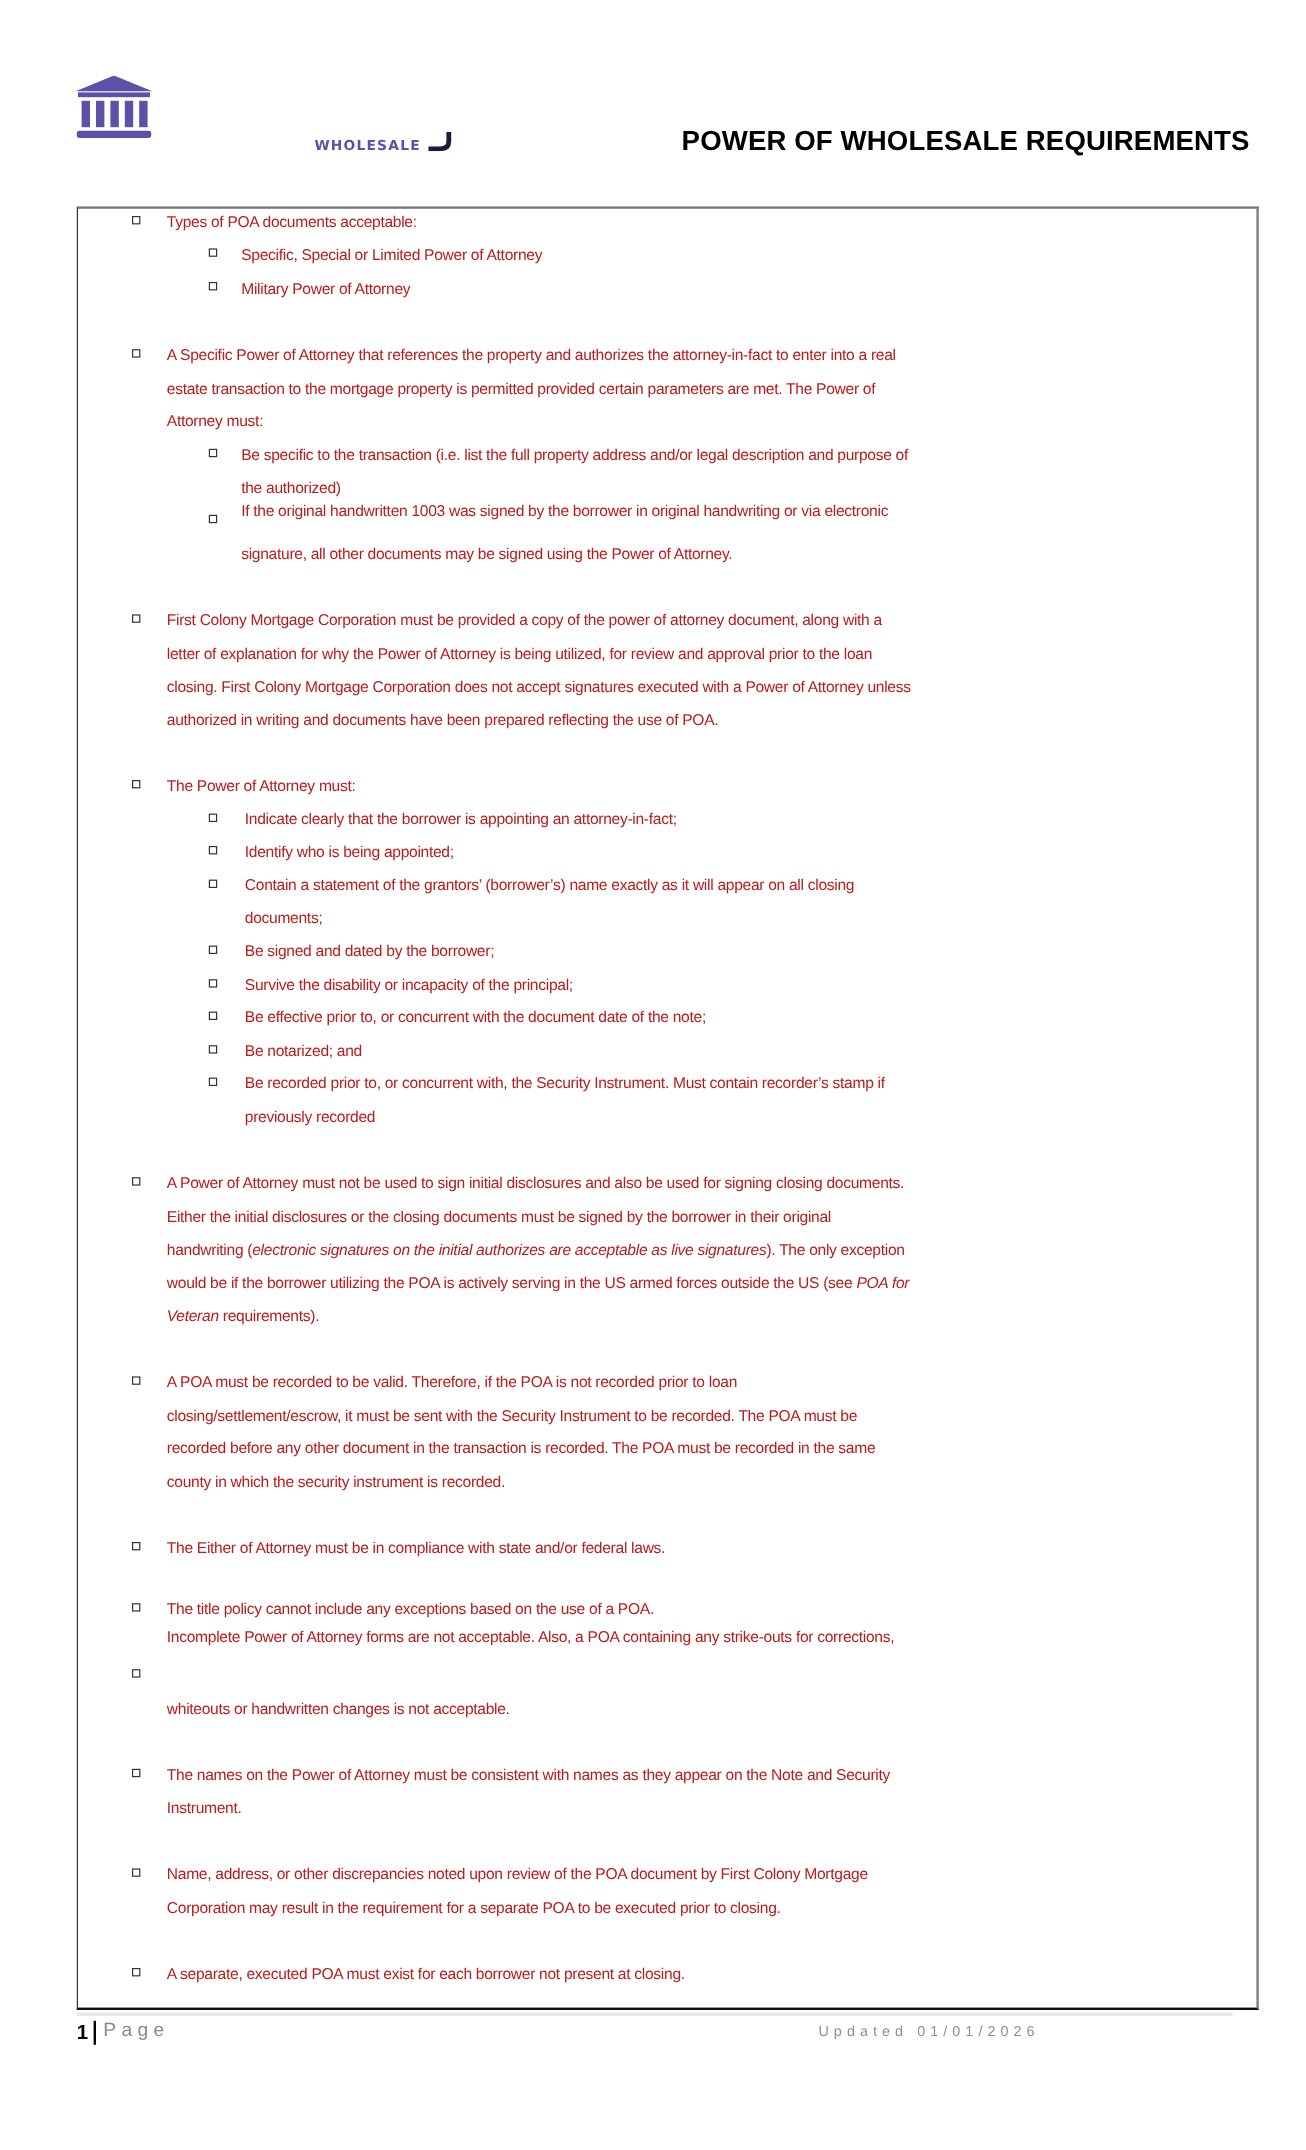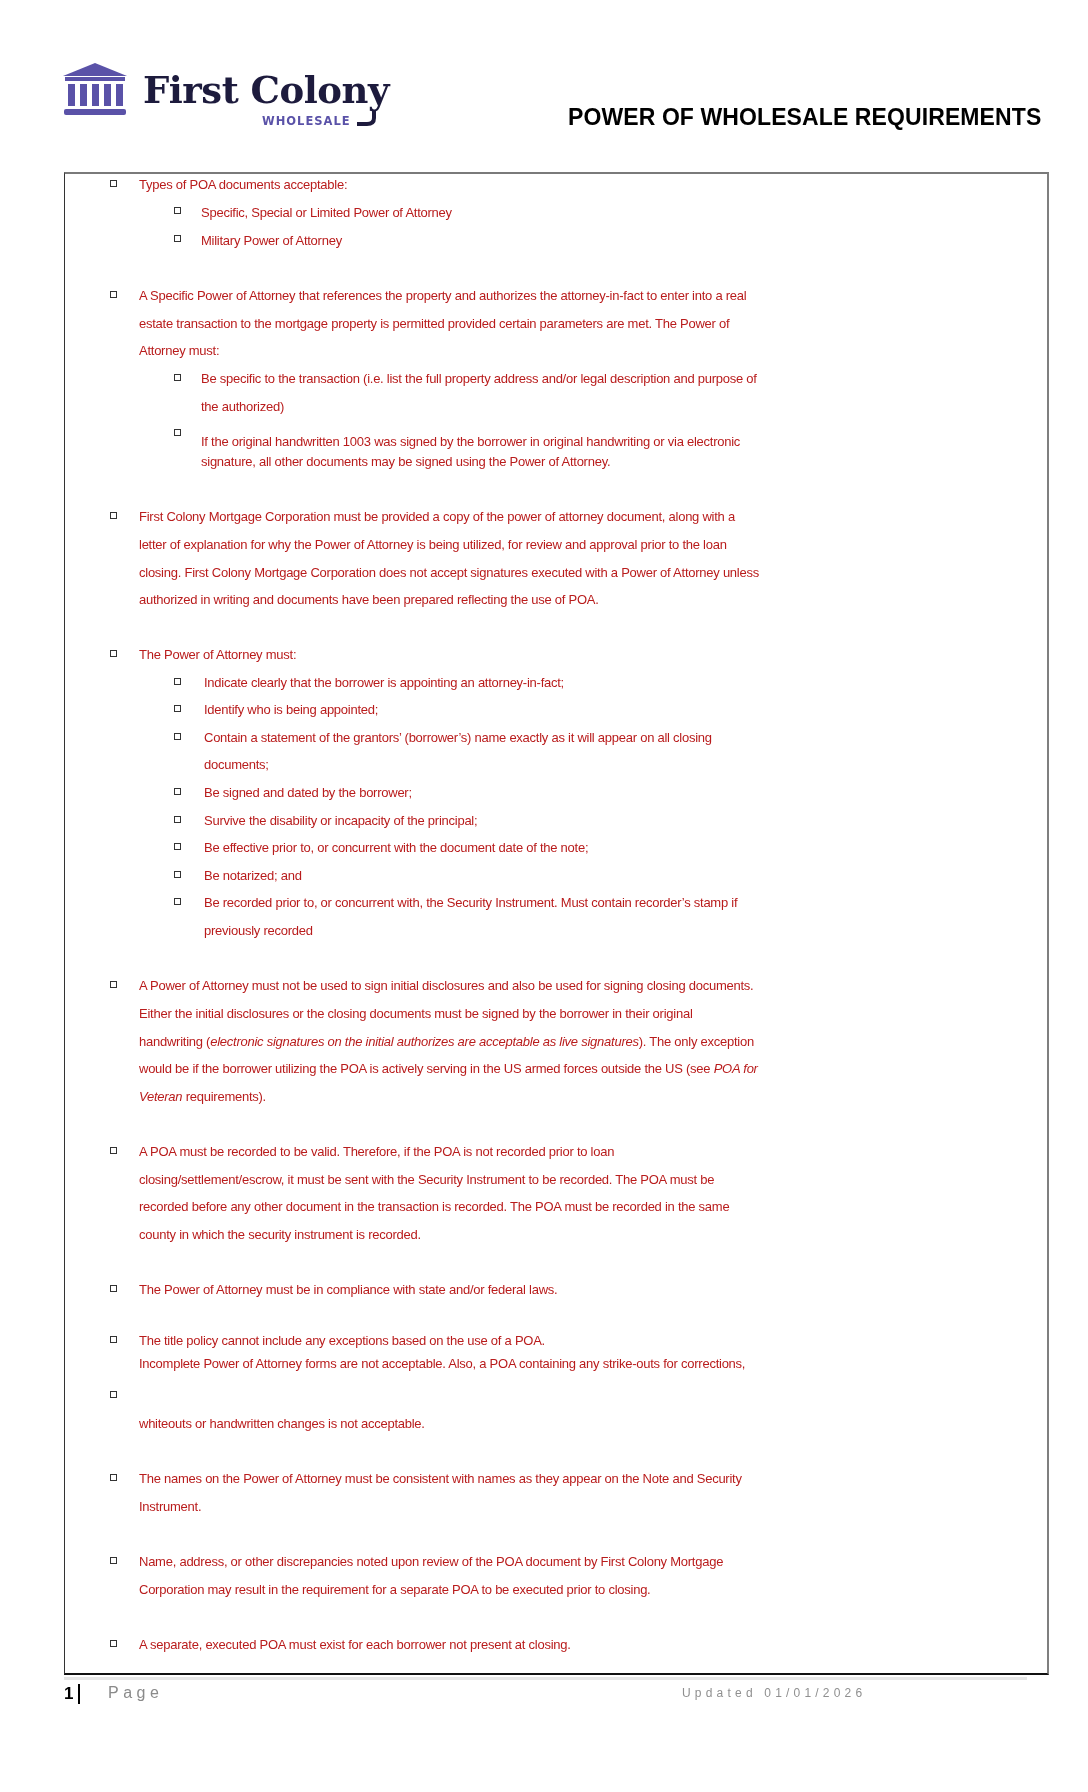--- a/index.html
+++ b/index.html
@@ -26,38 +26,37 @@
     .l1 { left: 139px; }
     .l2 { left: 201px; }
     .l2b { left: 204px; }
     .b1 { left: 110px; }
     .b2 { left: 174px; }
     em { font-style: italic; }
 
     .footer-rule { position: absolute; left: 64px; top: 1677px; width: 963px; height: 3px; background: #e6e6e6; }
     .pg-num { position: absolute; left: 64px; top: 1684px; font-size: 17px; font-weight: bold; color: #000; }
     .pg-bar { position: absolute; left: 78px; top: 1684px; width: 2px; height: 20px; background: #000; }
-    .pg-word { position: absolute; left: 86px; top: 1684px; font-size: 16px; color: #8a8a8a; letter-spacing: 4.5px; margin-left: 22px; }
+    .pg-word { position: absolute; left: 86px; top: 1684px; font-size: 16px; color: #8a8a8a; letter-spacing: 4.5px; }
     .updated { position: absolute; left: 682px; top: 1686px; font-size: 12px; color: #8f8f8f; letter-spacing: 4.2px; white-space: nowrap; }
   </style>
 </head>
 <body>
 
 <div class="logo">
   <svg class="logo-icon" viewBox="0 0 64 56">
     <polygon points="32,0 64,13 0,13" fill="#5a52a8"></polygon>
     <rect x="2" y="14" width="60" height="4" fill="#5a52a8"></rect>
     <rect x="5" y="21" width="7" height="22" fill="#5a52a8"></rect>
     <rect x="17" y="21" width="7" height="22" fill="#5a52a8"></rect>
     <rect x="29" y="21" width="7" height="22" fill="#5a52a8"></rect>
     <rect x="41" y="21" width="7" height="22" fill="#5a52a8"></rect>
     <rect x="53" y="21" width="7" height="22" fill="#5a52a8"></rect>
     <rect x="1" y="46" width="62" height="6" rx="2" fill="#5a52a8"></rect>
   </svg>
-  <span class="logo-name">First Colony</span>
   <span class="logo-sub">WHOLESALE</span>
   <svg class="logo-hook" viewBox="0 0 22 16">
     <path d="M19 0 L19 8 Q19 14 12 14 L2 14" stroke="#1d1b3d" stroke-width="4" fill="none"></path>
   </svg>
 </div>
 
 <div class="doc-title">POWER OF WHOLESALE REQUIREMENTS</div>
 
 <div class="box"></div>
 
@@ -72,21 +71,21 @@
 
 <div>
   <span class="bullet b1" style="top:291px"></span>
   <span class="line l1" style="top:286px">A Specific Power of Attorney that references the property and authorizes the attorney-in-fact to enter into a real</span>
   <span class="line l1" style="top:314px">estate transaction to the mortgage property is permitted provided certain parameters are met. The Power of</span>
   <span class="line l1" style="top:341px">Attorney must:</span>
   <span class="bullet b2" style="top:374px"></span>
   <span class="line l2" style="top:369px">Be specific to the transaction (i.e. list the full property address and/or legal description and purpose of</span>
   <span class="line l2" style="top:397px">the authorized)</span>
   <span class="bullet b2" style="top:429px"></span>
-  <span class="line l2" style="top:432px">If the original handwritten 1003 was signed by the borrower in original handwriting or via electronic</span>
+  <span class="line l2" style="top:416px">If the original handwritten 1003 was signed by the borrower in original handwriting or via electronic</span>
   <span class="line l2" style="top:452px">signature, all other documents may be signed using the Power of Attorney.</span>
 </div>
 
 <div>
   <span class="bullet b1" style="top:512px"></span>
   <span class="line l1" style="top:507px">First Colony Mortgage Corporation must be provided a copy of the power of attorney document, along with a</span>
   <span class="line l1" style="top:535px">letter of explanation for why the Power of Attorney is being utilized, for review and approval prior to the loan</span>
   <span class="line l1" style="top:563px">closing. First Colony Mortgage Corporation does not accept signatures executed with a Power of Attorney unless</span>
   <span class="line l1" style="top:590px">authorized in writing and documents have been prepared reflecting the use of POA.</span>
 </div>
@@ -127,21 +126,21 @@
 <div>
   <span class="bullet b1" style="top:1147px"></span>
   <span class="line l1" style="top:1142px">A POA must be recorded to be valid. Therefore, if the POA is not recorded prior to loan</span>
   <span class="line l1" style="top:1170px">closing/settlement/escrow, it must be sent with the Security Instrument to be recorded. The POA must be</span>
   <span class="line l1" style="top:1197px">recorded before any other document in the transaction is recorded. The POA must be recorded in the same</span>
   <span class="line l1" style="top:1225px">county in which the security instrument is recorded.</span>
 </div>
 
 <div>
   <span class="bullet b1" style="top:1285px"></span>
-  <span class="line l1" style="top:1280px">The Power of Attorney must be in compliance with state and/or federal laws.</span>
+  <span class="line l1" style="top:1280px">The Either of Attorney must be in compliance with state and/or federal laws.</span>
 </div>
 
 <div>
   <span class="bullet b1" style="top:1336px"></span>
   <span class="line l1" style="top:1331px">The title policy cannot include any exceptions based on the use of a POA.</span>
 </div>
 
 <div>
   <span class="bullet b1" style="top:1391px"></span>
   <span class="line l1" style="top:1354px">Incomplete Power of Attorney forms are not acceptable. Also, a POA containing any strike-outs for corrections,</span>

